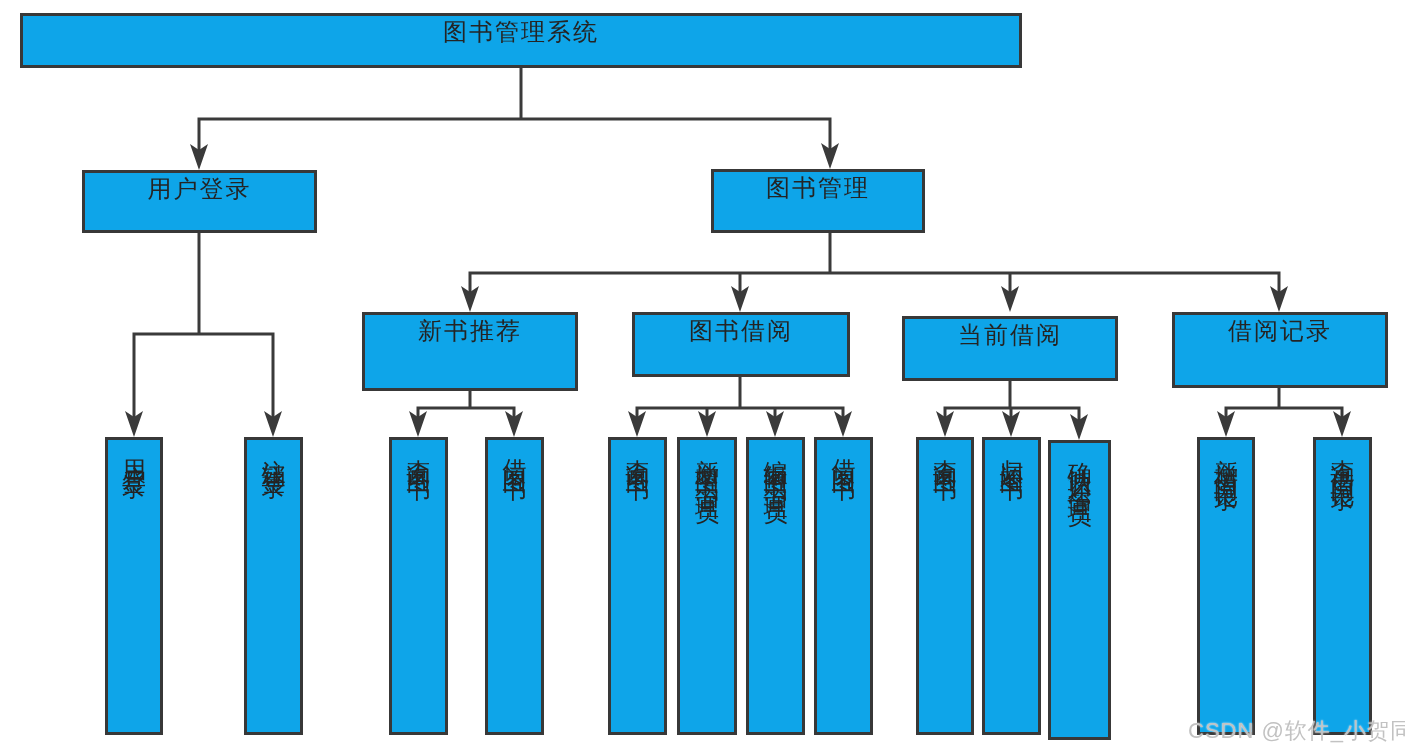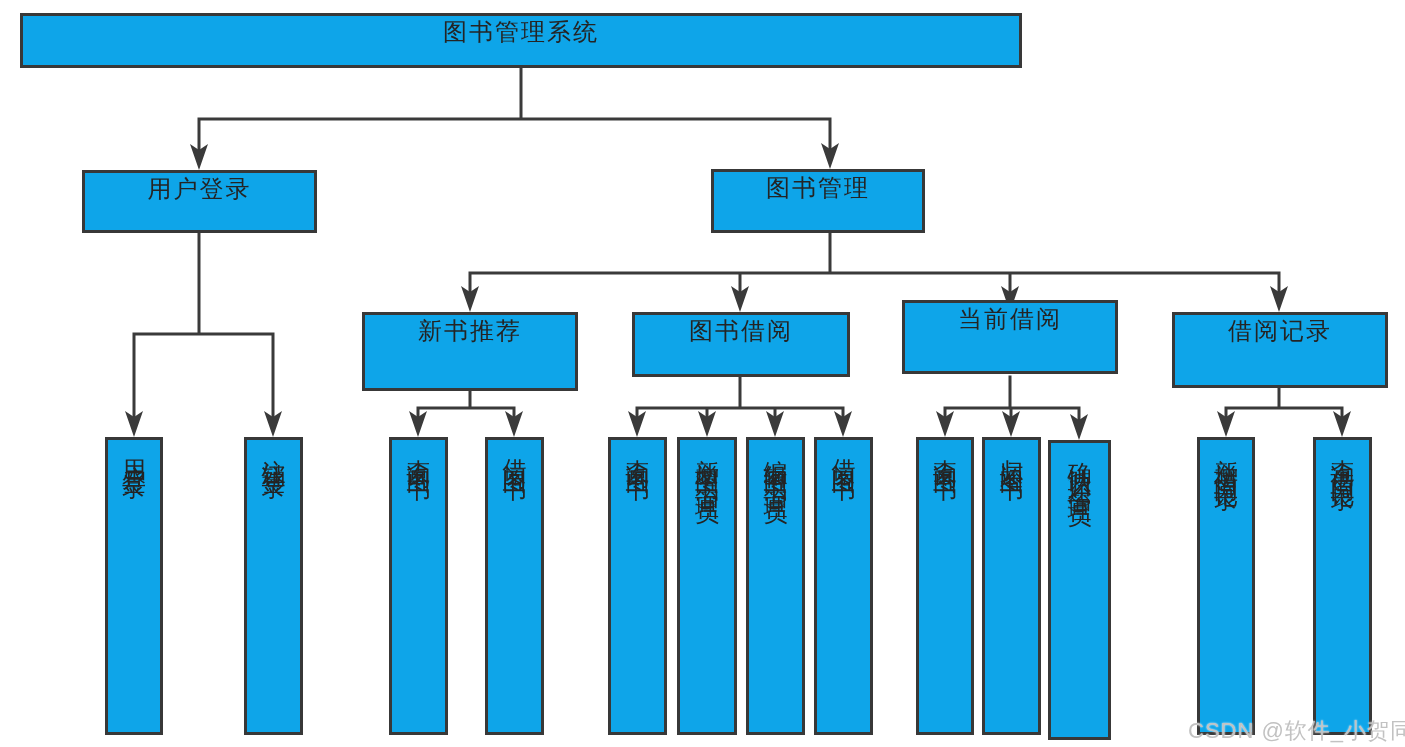--- a/index.html
+++ b/index.html
@@ -125,21 +125,21 @@
   <div class="box hbox" style="left:711px;top:169px;width:214px;height:64px">
     <span>图书管理</span>
   </div>
 
   <div class="box hbox" style="left:362px;top:312px;width:216px;height:79px">
     <span>新书推荐</span>
   </div>
   <div class="box hbox" style="left:632px;top:312px;width:218px;height:65px">
     <span>图书借阅</span>
   </div>
-  <div class="box hbox" style="left:902px;top:300px;width:216px;height:74px">
+  <div class="box hbox" style="left:902px;top:316px;width:216px;height:65px">
     <span>当前借阅</span>
   </div>
   <div class="box hbox" style="left:1172px;top:312px;width:216px;height:76px">
     <span>借阅记录</span>
   </div>
 
   <div class="box vbox" style="left:105px;top:437px;width:58px;height:298px">
     <span>用户登录</span>
   </div>
   <div class="box vbox" style="left:244px;top:437px;width:59px;height:298px">

